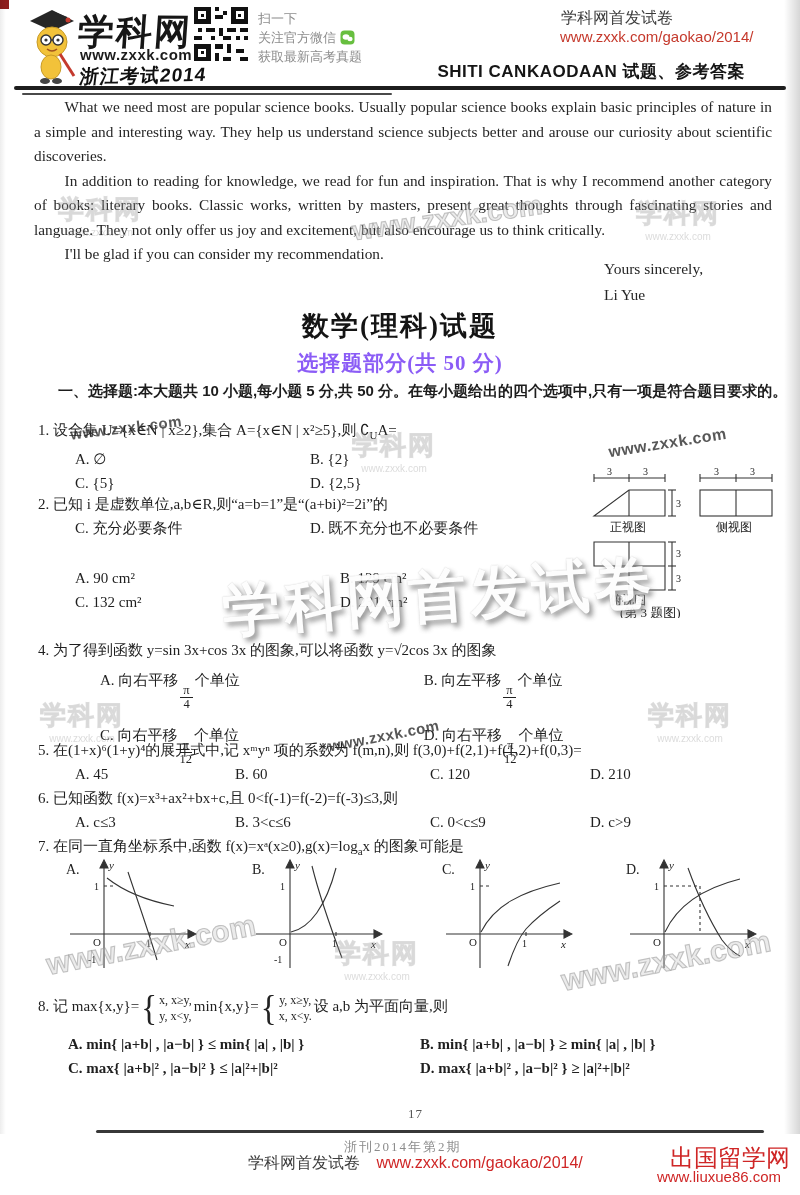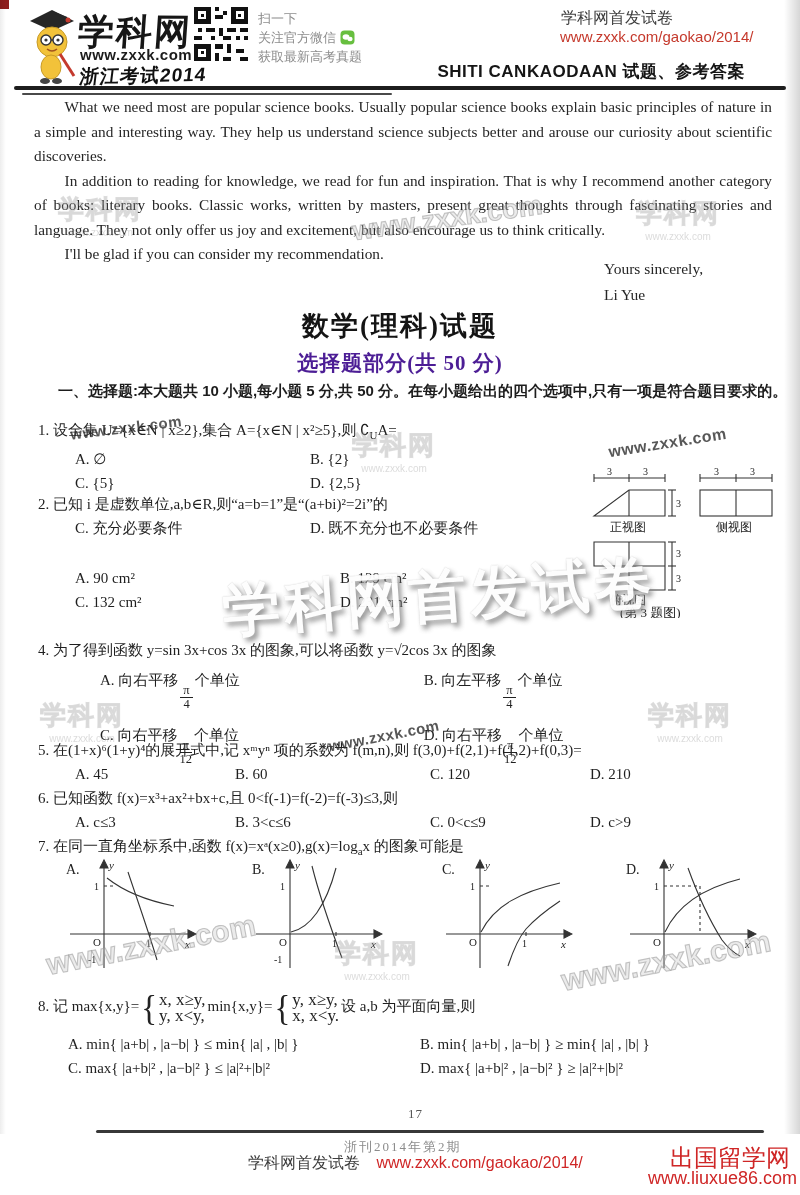--- a/index.html
+++ b/index.html
@@ -26,63 +26,63 @@
   .rule1{left:14px;top:86px;width:772px;height:4px;background:#1d1d1d;border-radius:2px;}
   .rule2{left:22px;top:93px;width:370px;height:2px;background:#4a4a4a;border-radius:1px;}
 
   
   .letter{left:34px;top:95px;width:738px;font-size:15.3px;line-height:24.5px;text-align:justify;color:#262626;}
   .letter p{margin:0;text-indent:2em;}
   .closing{left:604px;top:256px;font-size:15.5px;line-height:26px;color:#262626;}
 
   
   .title{left:0;top:308px;width:800px;text-align:center;font-size:27px;font-weight:bold;color:#141414;letter-spacing:2px;}
-  .subtitle{left:0;top:349px;width:800px;text-align:center;font-size:21px;font-weight:bold;color:#4c1d95;letter-spacing:1px;}
+  .subtitle{left:0;top:349px;width:800px;text-align:center;font-size:21px;font-weight:bold;color:#8b5cf6;letter-spacing:1px;}
   .instructions{left:35px;top:380px;width:742px;font-size:15px;font-weight:bold;color:#1d1d1d;
                 font-family:"Liberation Sans",sans-serif;line-height:22px;margin-left:23px;}
 
   
   .q{font-size:15px;color:#1f1f1f;line-height:24px;}
   .q .stem{white-space:nowrap;}
   .optrow{padding-left:37px;white-space:nowrap;}
   .cell2{display:inline-block;width:235px;}
   .cell2w{display:inline-block;width:265px;}
   .cell4a{display:inline-block;width:160px;}
   .cell4b{display:inline-block;width:195px;}
   .cell4c{display:inline-block;width:160px;}
   .q4row{padding-left:62px;white-space:nowrap;}
   .q4cell{display:inline-block;width:320px;}
   .frac{display:inline-flex;flex-direction:column;align-items:center;vertical-align:-9px;
         line-height:1.05;font-size:12.5px;margin:0 2px;}
   .frac .n{border-bottom:1px solid #222;padding:0 3px;}
   sub.u{font-size:11px;}
-  .q8row{padding-left:30px;white-space:nowrap;}
+  .q8row{padding-left:30px;white-space:nowrap;font-weight:bold;}
   .q8cell{display:inline-block;width:352px;}
   .cases{display:inline-flex;align-items:center;vertical-align:middle;margin:0 2px;}
   .brace{font-size:33px;font-weight:normal;color:#222;transform:scaleY(1.1);margin-right:2px;}
-  .ccol{display:inline-flex;flex-direction:column;font-size:17px;line-height:16px;}
+  .ccol{display:inline-flex;flex-direction:column;font-size:12px;line-height:16px;text-align:center;}
 
   
   .fig3{left:588px;top:448px;}
   .fig3 line,.fig3 polyline,.fig3 polygon,.fig3 rect{stroke:#333;stroke-width:1.1;fill:none;}
   .fig3 text{fill:#222;font-family:"Liberation Serif",serif;}
   .g-svg line,.g-svg path,.g-svg polygon{stroke:#333;stroke-width:1.1;fill:none;}
   .g-svg polygon{fill:#333;}
   .g-svg text{fill:#222;font-family:"Liberation Serif",serif;}
 
   
   .pageno{left:408px;top:1106px;font-size:13px;color:#555;letter-spacing:1px;text-align:right;}
   .footline{left:96px;top:1130px;width:668px;height:3px;background:#383838;border-radius:2px;}
   .journal{left:344px;top:1138px;font-size:13px;color:#6f6f6f;opacity:.8;filter:blur(.5px);letter-spacing:2px;}
   .footissue{left:248px;top:1153px;font-size:16px;font-family:"Liberation Sans",sans-serif;}
   .footissue .blk{color:#3c3c3c;}
   .footissue .red{color:#cf2626;margin-left:12px;}
   .liuxue-name{left:648px;top:1142px;width:142px;text-align:right;font-size:24px;font-weight:normal;color:#cf2626;
                font-family:"Liberation Sans",sans-serif;}
-  .liuxue-url{left:648px;top:1168px;width:142px;text-align:center;font-size:18px;color:#cf2626;
+  .liuxue-url{left:648px;top:1168px;width:142px;text-align:center;font-size:15px;color:#cf2626;
               font-family:"Liberation Sans",sans-serif;}
 
   
   .wm{position:absolute;pointer-events:none;font-family:"Liberation Sans",sans-serif;white-space:nowrap;}
   .wm-hollow{color:rgba(190,190,190,.30);-webkit-text-stroke:1.1px rgba(150,150,150,.55);font-weight:bold;}
   .wm-dark{color:rgba(45,45,45,.8);font-weight:bold;letter-spacing:.5px;}
   .wm-emboss{color:#fdfdfd;opacity:.96;font-weight:900;font-family:"Liberation Sans",sans-serif;
              text-shadow:3px 4px 5px rgba(118,118,118,.78),0 0 1px rgba(150,150,150,.55);letter-spacing:4px;}
   .wm-mascot{opacity:.5;text-align:center;}
   .wm-mascot .blob{width:30px;height:36px;margin:0 auto;border-radius:50%;

